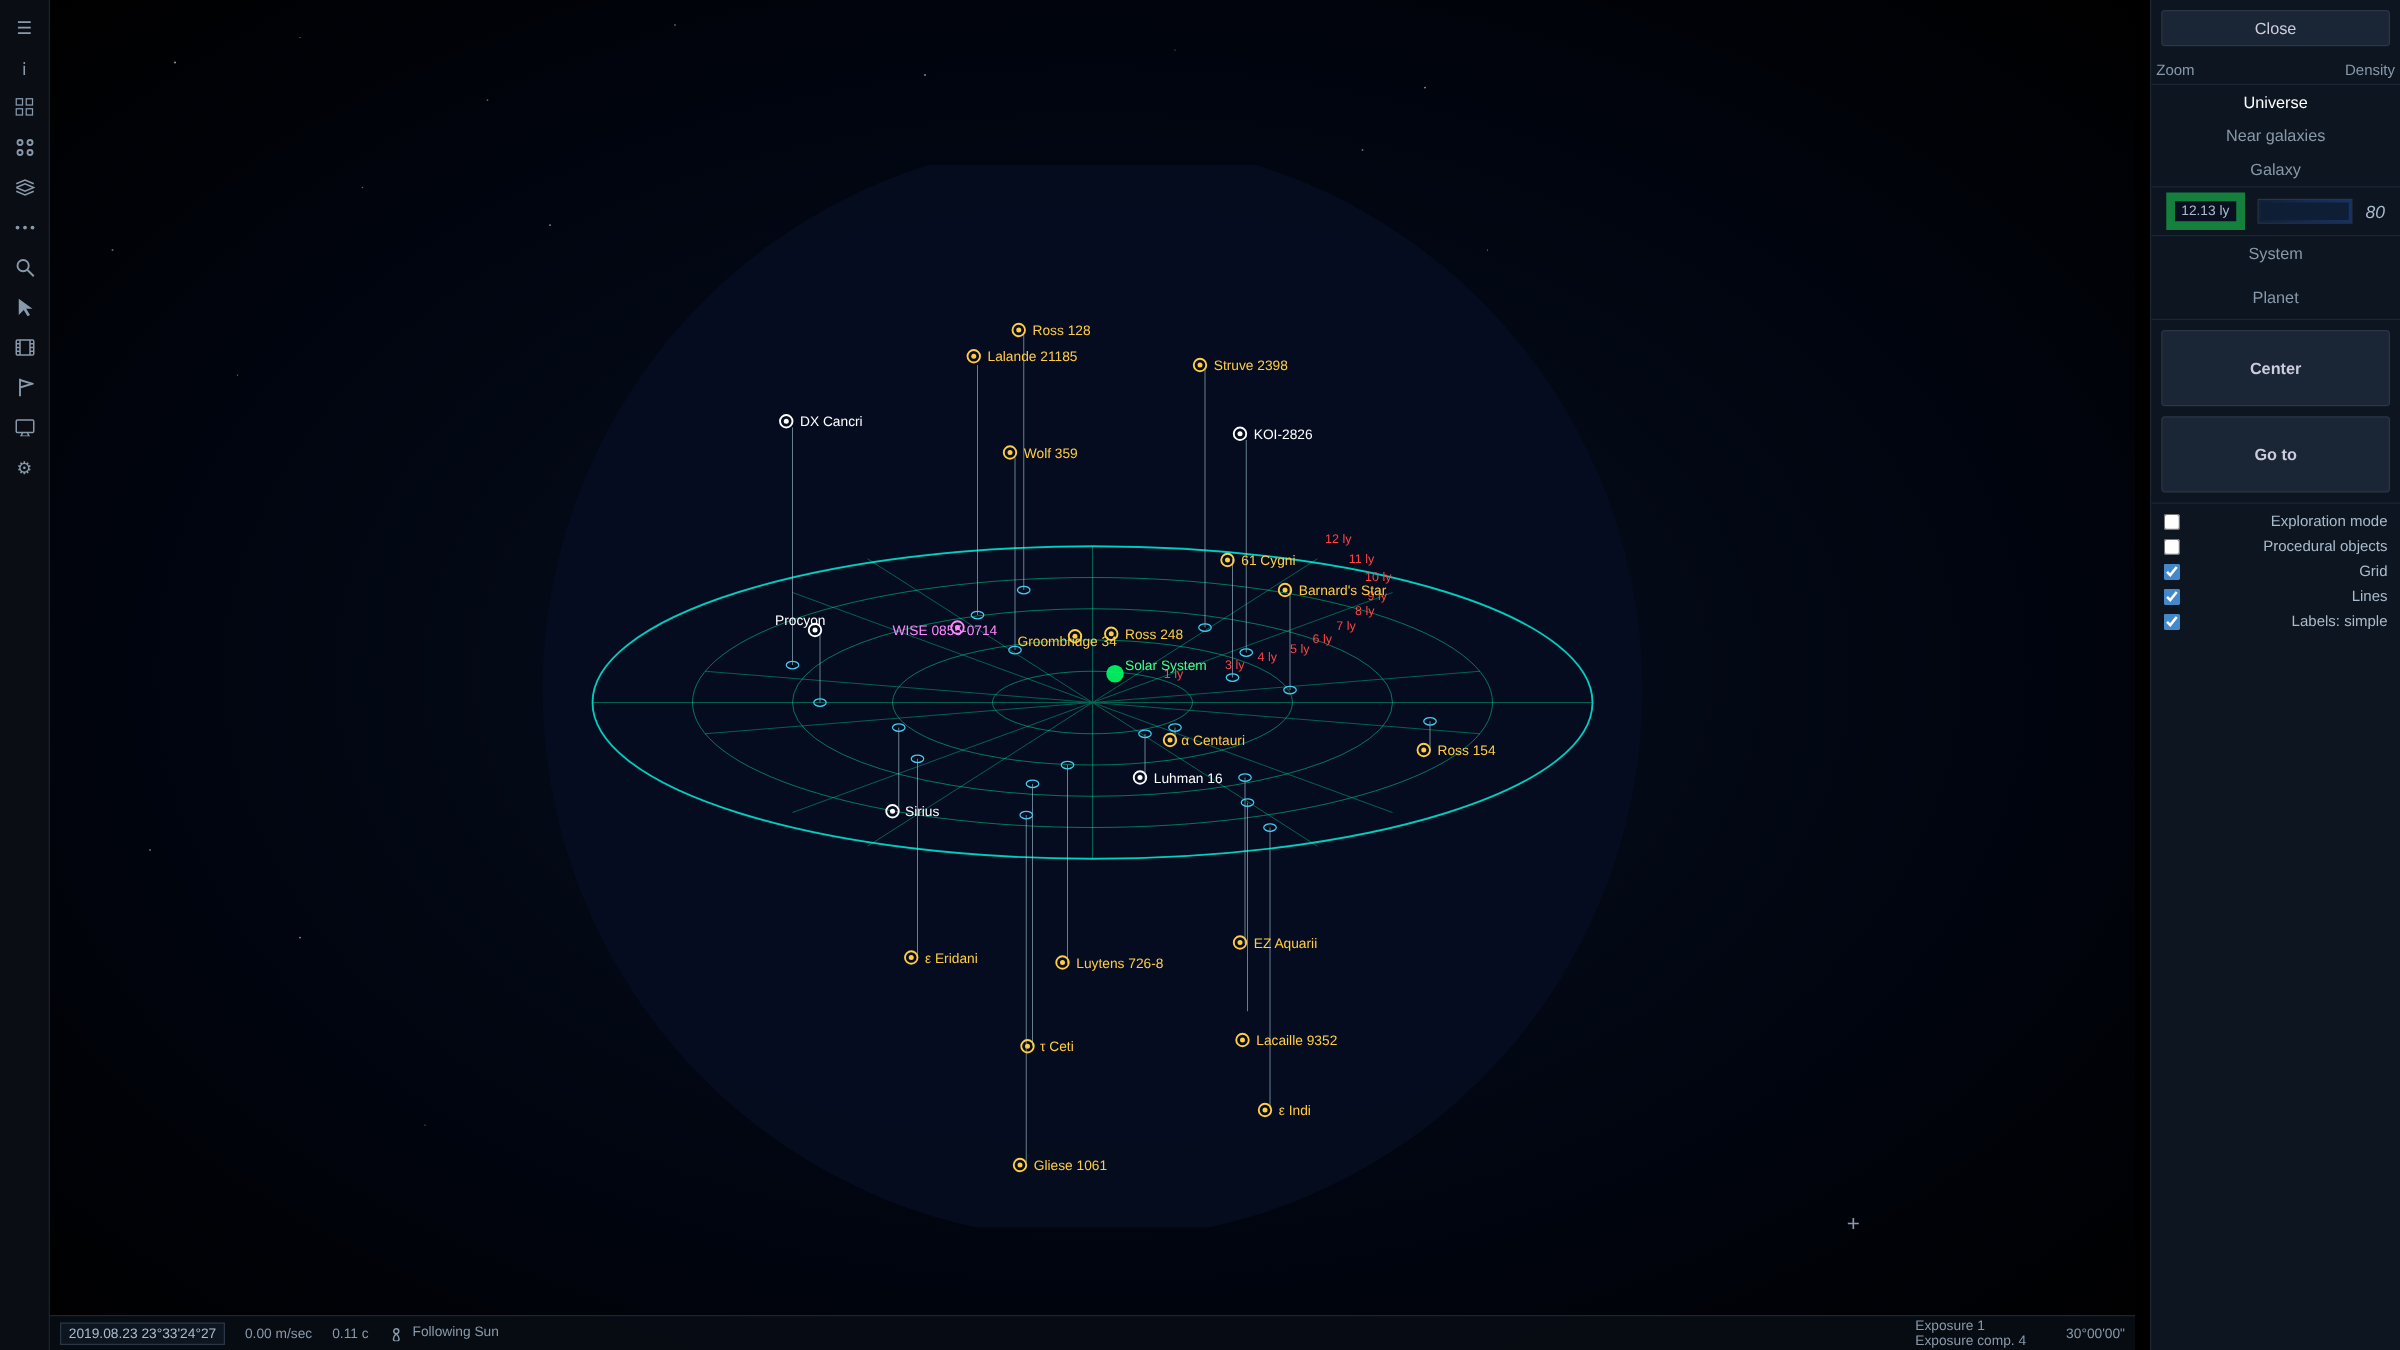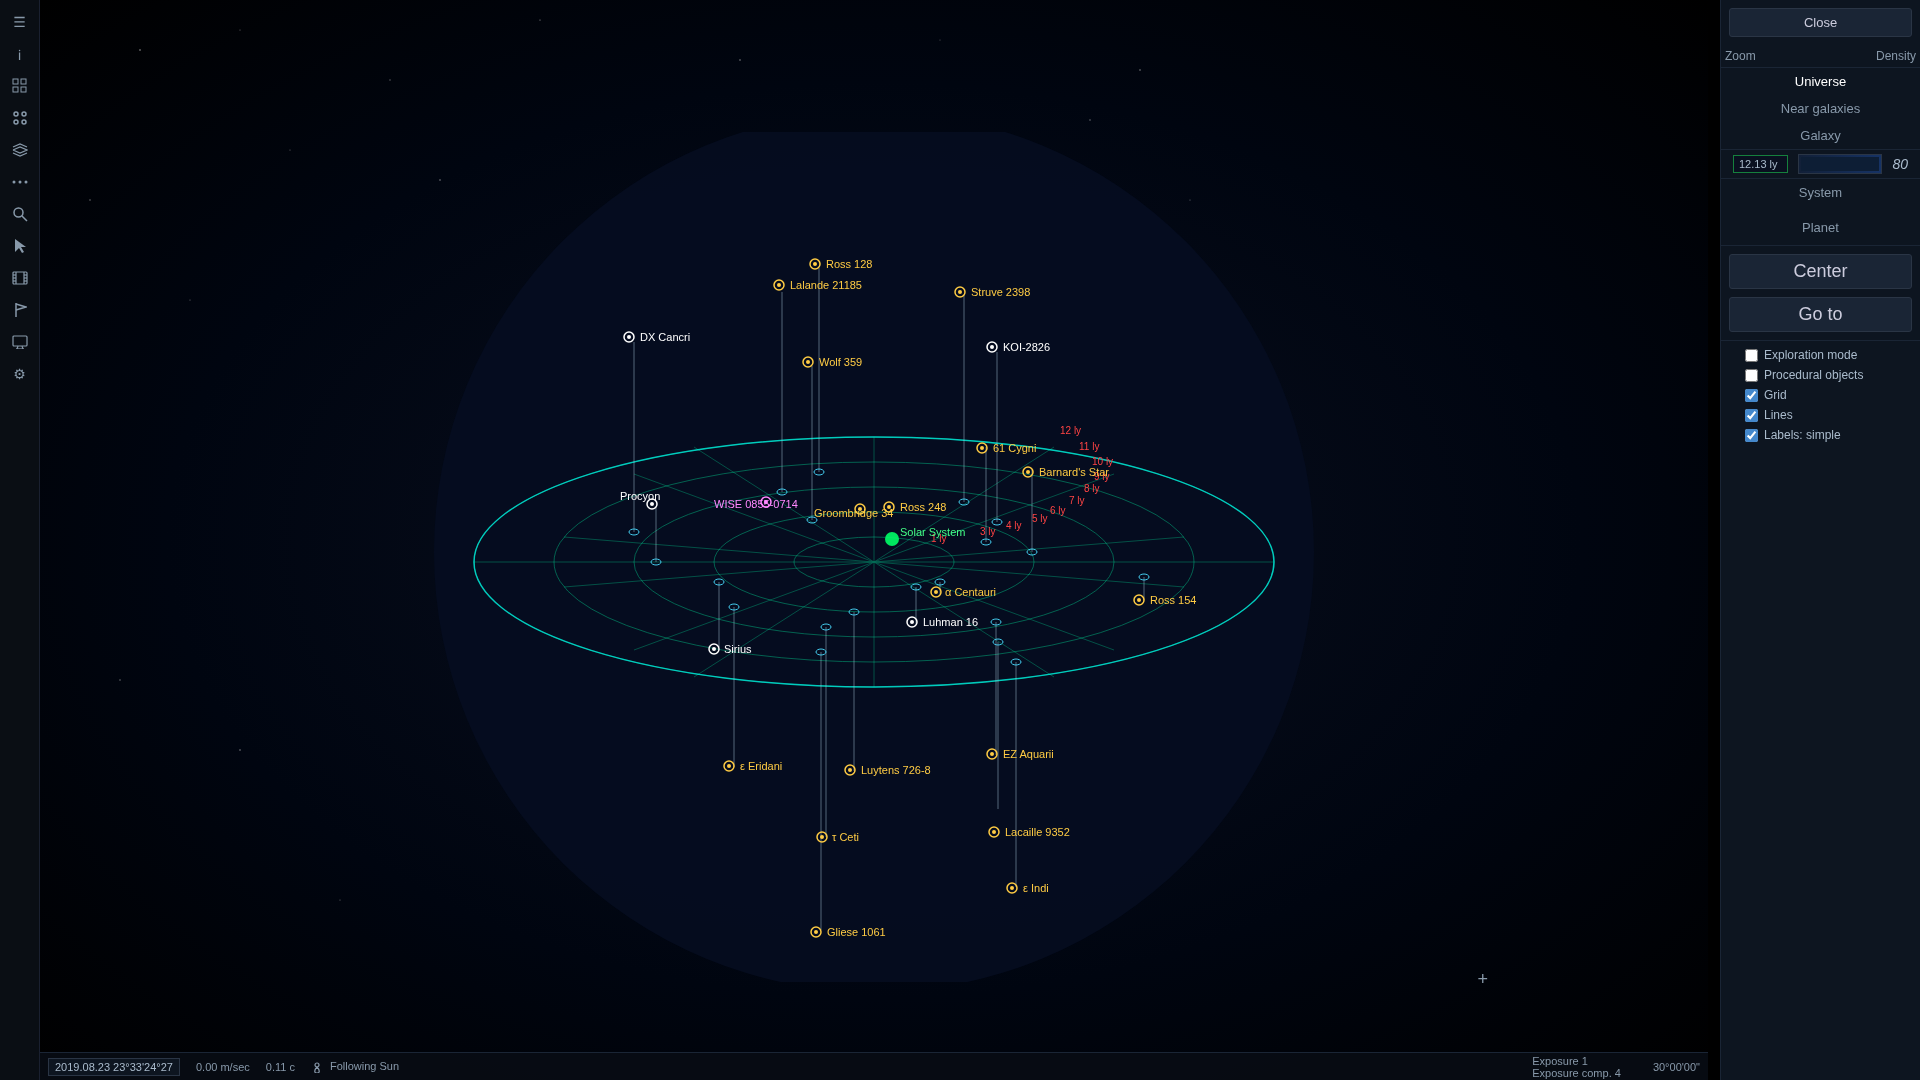--- a/index.html
+++ b/index.html
@@ -125,21 +125,21 @@
       align-items: center;
       gap: 6px;
       border-top: 1px solid #1a2535;
       border-bottom: 1px solid #1a2535;
     }
 
     .zoom-value {
       font-size: 11px;
       color: #aabbcc;
       background: #0a1020;
-      border: 1px solid #15803d;
+      border: 7px solid #15803d;
       padding: 2px 5px;
       min-width: 55px;
     }
 
     .density-value {
       font-size: 14px;
       color: #aabbcc;
       text-align: center;
       font-style: italic;
     }
@@ -148,35 +148,37 @@
       border: none;
       border-top: 1px solid #1a2535;
       margin: 4px 0;
     }
 
     #center-btn, #goto-btn {
       background: #1a2535;
       border: 1px solid #2a3545;
       color: #ccd;
       text-align: center;
-      padding: 6px;
+      padding: 22px;
       cursor: pointer;
       margin: 4px 8px;
       border-radius: 3px;
-      font-size: 18px;
+      font-size: 13px;
+      font-weight: bold;
     }
 
     .checkbox-item {
       display: flex;
       align-items: center;
       gap: 6px;
-      padding: 3px 24px;
+      padding: 3px 10px;
       color: #aabbcc;
       font-size: 12px;
       cursor: pointer;
+      justify-content: space-between;
     }
     .checkbox-item input[type=checkbox] {
       accent-color: #4488cc;
       cursor: pointer;
     }
 
     .crosshair {
       position: absolute;
       color: #8899aa;
       font-size: 16px;

